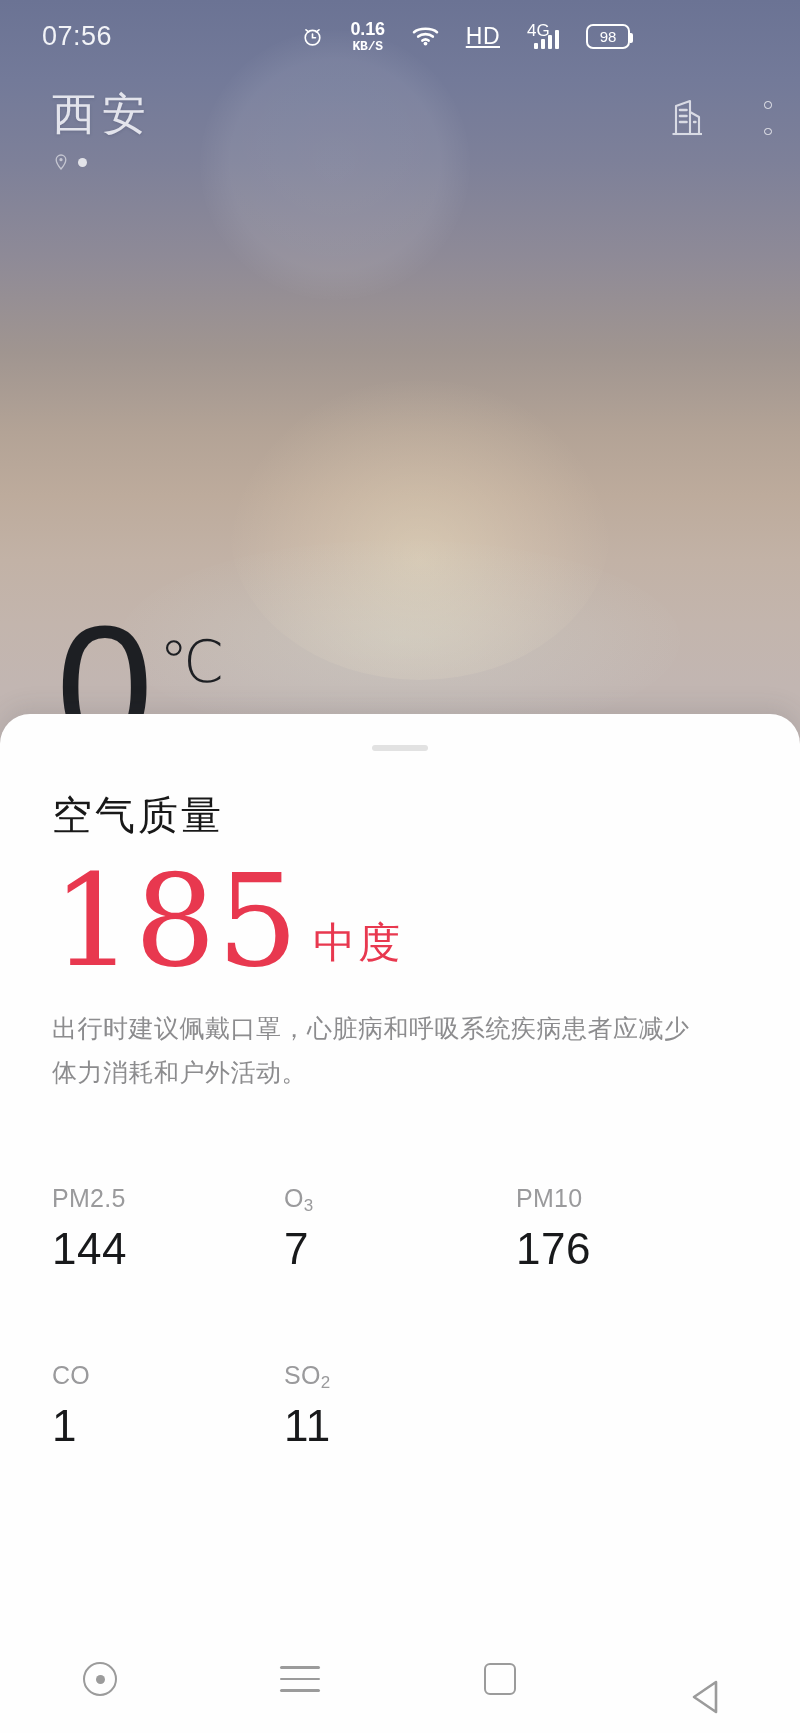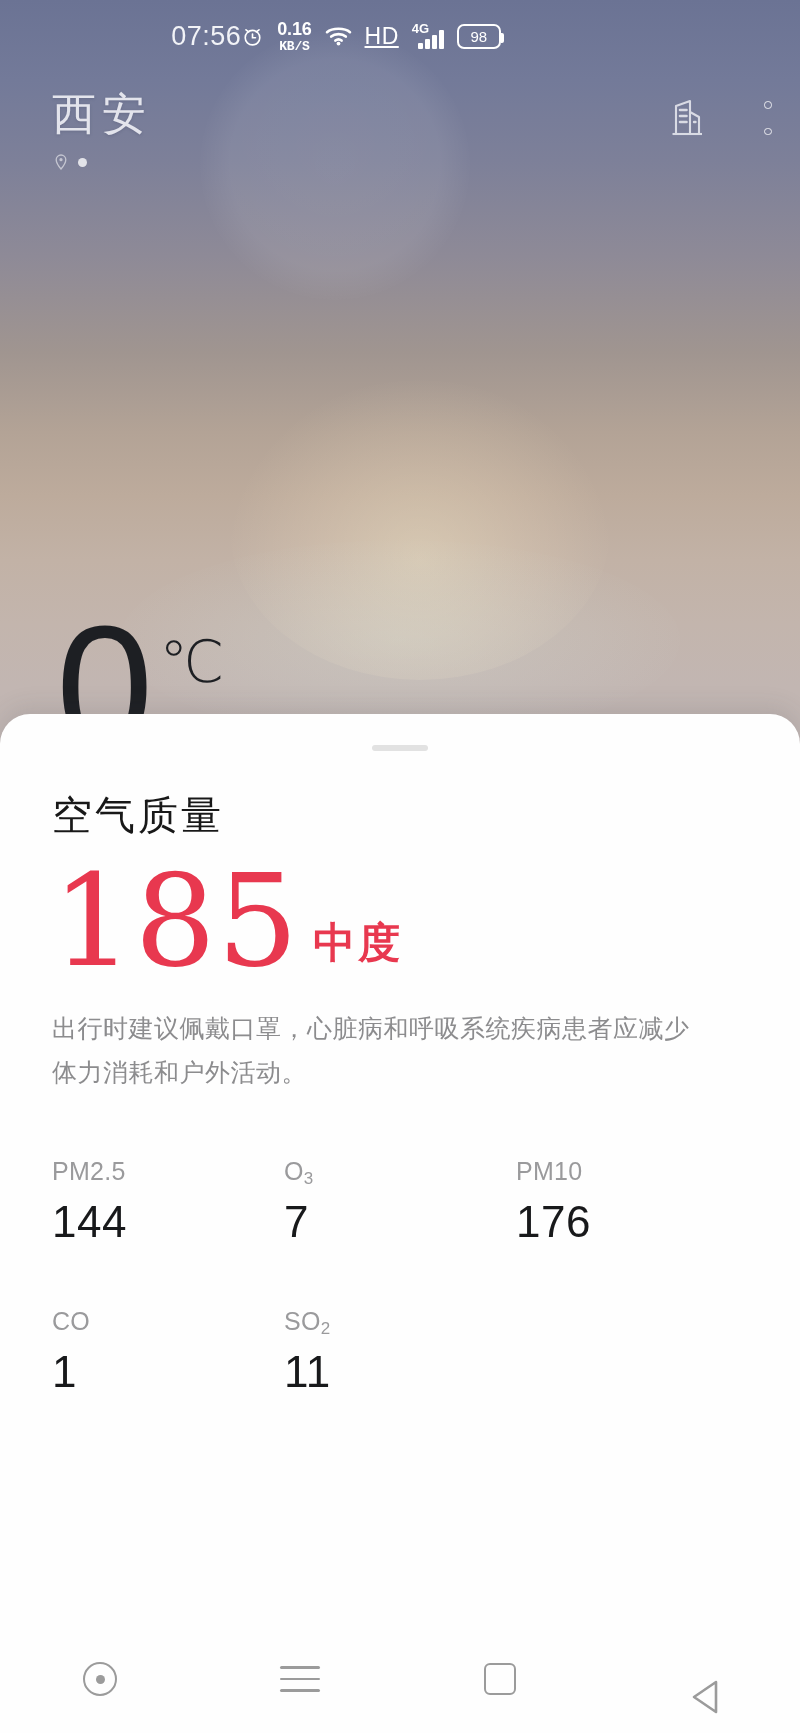--- a/index.html
+++ b/index.html
@@ -42,39 +42,39 @@
   }
   .bg-glow2 {
     position:absolute; left:120px; top:540px; width:560px; height:200px;
     border-radius:50%;
     background:radial-gradient(ellipse at 50% 50%, rgba(215,225,215,0.30) 0%, rgba(210,218,212,0.12) 50%, rgba(200,210,205,0) 75%);
   }
 
   
   .statusbar {
     position:absolute; left:0; top:0; width:660px; height:72px;
-    display:flex; align-items:center; justify-content:center;
+    display:flex; align-items:center; justify-content:space-between;
     padding:0 30px 0 42px;
     color:#fff;
   }
   .sb-time { font-size:27px; letter-spacing:0.5px; font-weight:400; color:#f2f3f7; }
-  .sb-right { display:flex; align-items:center; gap:13px; }
+  .sb-right { display:flex; align-items:center; gap:27px; }
 
   .ic-alarm { width:23px; height:23px; position:relative; display:block; }
   .ic-alarm svg { display:block; }
 
   .netspeed { display:flex; flex-direction:column; align-items:center; line-height:1; }
   .netspeed .ns-num { font-size:18px; font-weight:bold; letter-spacing:-0.2px; }
   .netspeed .ns-unit { font-size:13px; font-weight:bold; margin-top:2px; letter-spacing:-0.2px;font-family:Liberation Mono, monospace; }
 
   .ic-wifi { width:27px; height:22px; display:block; }
   .sb-hd { font-size:23px; letter-spacing:0.5px; font-weight:400;text-decoration:underline; }
 
   .sig-wrap { position:relative; width:32px; height:25px; }
-  .sig-g { position:absolute; left:0; top:-2px; font-size:13px; font-weight:bold; line-height:1; }
+  .sig-g { position:absolute; left:0; top:-2px; font-size:17px; font-weight:normal; line-height:1; }
   .sig-bars { position:absolute; right:0; bottom:0; display:flex; align-items:flex-end; gap:2.5px; height:19px; }
   .sig-bars i { display:block; width:4.5px; background:#fff; border-radius:1px; }
   .sig-bars i:nth-child(1){ height:6px; }
   .sig-bars i:nth-child(2){ height:10px; }
   .sig-bars i:nth-child(3){ height:14px; }
   .sig-bars i:nth-child(4){ height:19px; }
 
   .battery {
     width:44px; height:25px; border:2.2px solid #fff; border-radius:7px;
     display:flex; align-items:center; justify-content:center; position:relative;
@@ -132,38 +132,38 @@
     font-size:40px; color:#181818; letter-spacing:3px; font-weight:400;
   }
 
   .aq-row { display:flex; align-items:flex-end; margin-top:14px; }
   .aq-value {
     font-family:"DejaVu Serif","Liberation Serif", serif;
     font-size:128px; line-height:1; letter-spacing:1px; font-weight:400;
   }
   .aq-level {
     font-family:"DejaVu Serif","Liberation Serif", serif;
-    font-size:42px; letter-spacing:3px; margin-left:14px; margin-bottom:14px; font-weight:700;
+    font-size:42px; letter-spacing:3px; margin-left:14px; margin-bottom:14px; font-weight:400;
   }
 
   .aq-desc {
     margin-top:22px;
     font-family:"DejaVu Serif","Liberation Serif", serif;
     font-size:25px; line-height:1.75; color:#8c8c8e; letter-spacing:0.5px;
     max-width:640px;
   }
 
   
   .poll-grid {
     margin-top:62px;
     display:grid; grid-template-columns:repeat(3, 1fr);
     row-gap:60px;
   }
   .poll-cell { }
-  .poll-label { font-size:25px; color:#9a9a9c; font-weight:400; letter-spacing:0.3px; }
+  .poll-label { font-size:25px; color:#9a9a9c; font-weight:400; letter-spacing:0.3px;margin-top:27px; }
   .poll-label sub { font-size:17px; vertical-align:baseline; position:relative; top:4px; }
   .poll-value { margin-top:11px; font-size:44px; color:#18191b; font-weight:300; letter-spacing:0.5px; }
 
   
   .navbar {
     position:absolute; left:0; bottom:0; width:800px; height:108px;
     display:flex; align-items:center; justify-content:space-around;
     background:#fefefe;
   }
   .nav-btn { width:70px; height:70px; display:flex; align-items:center; justify-content:center; }

